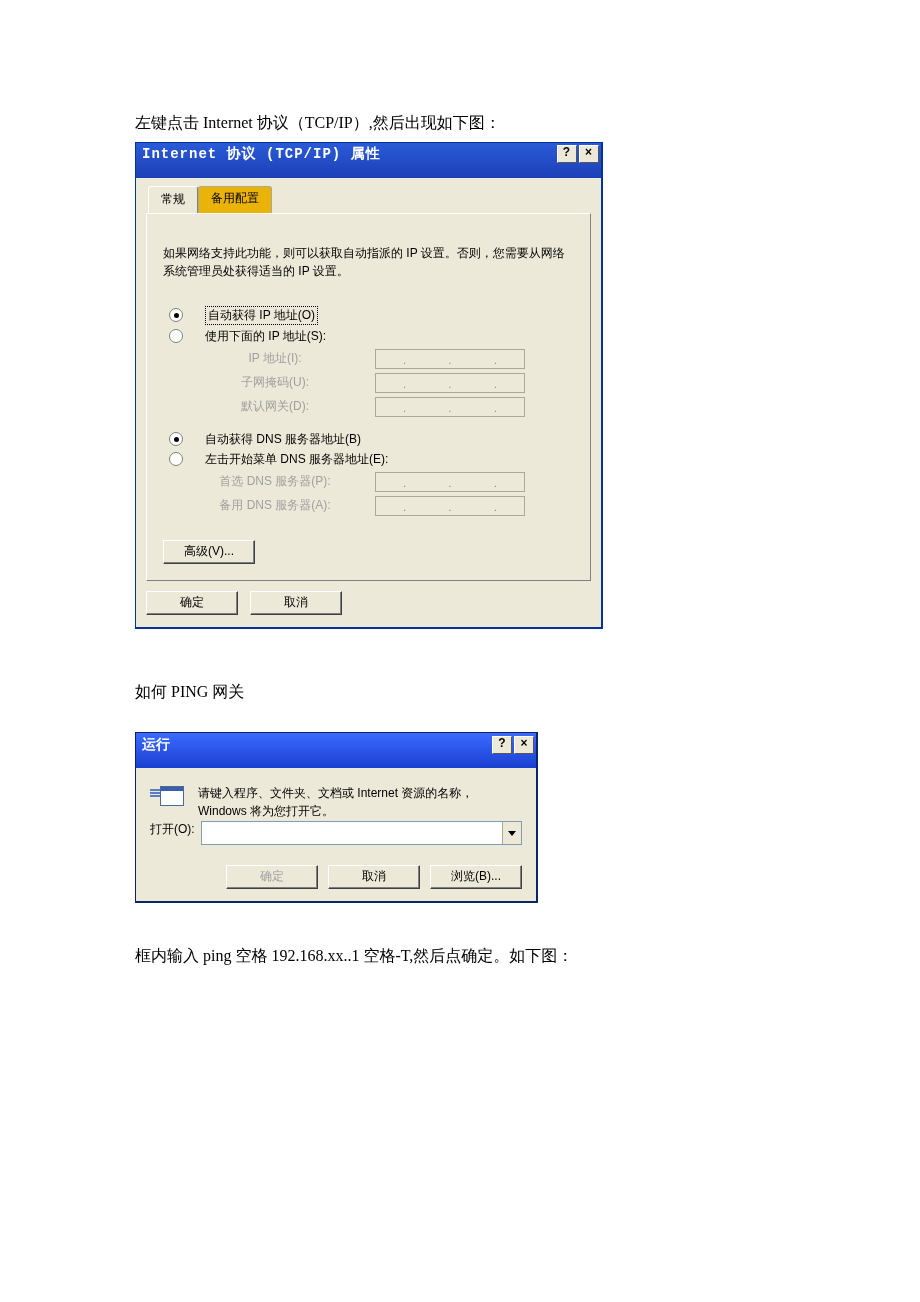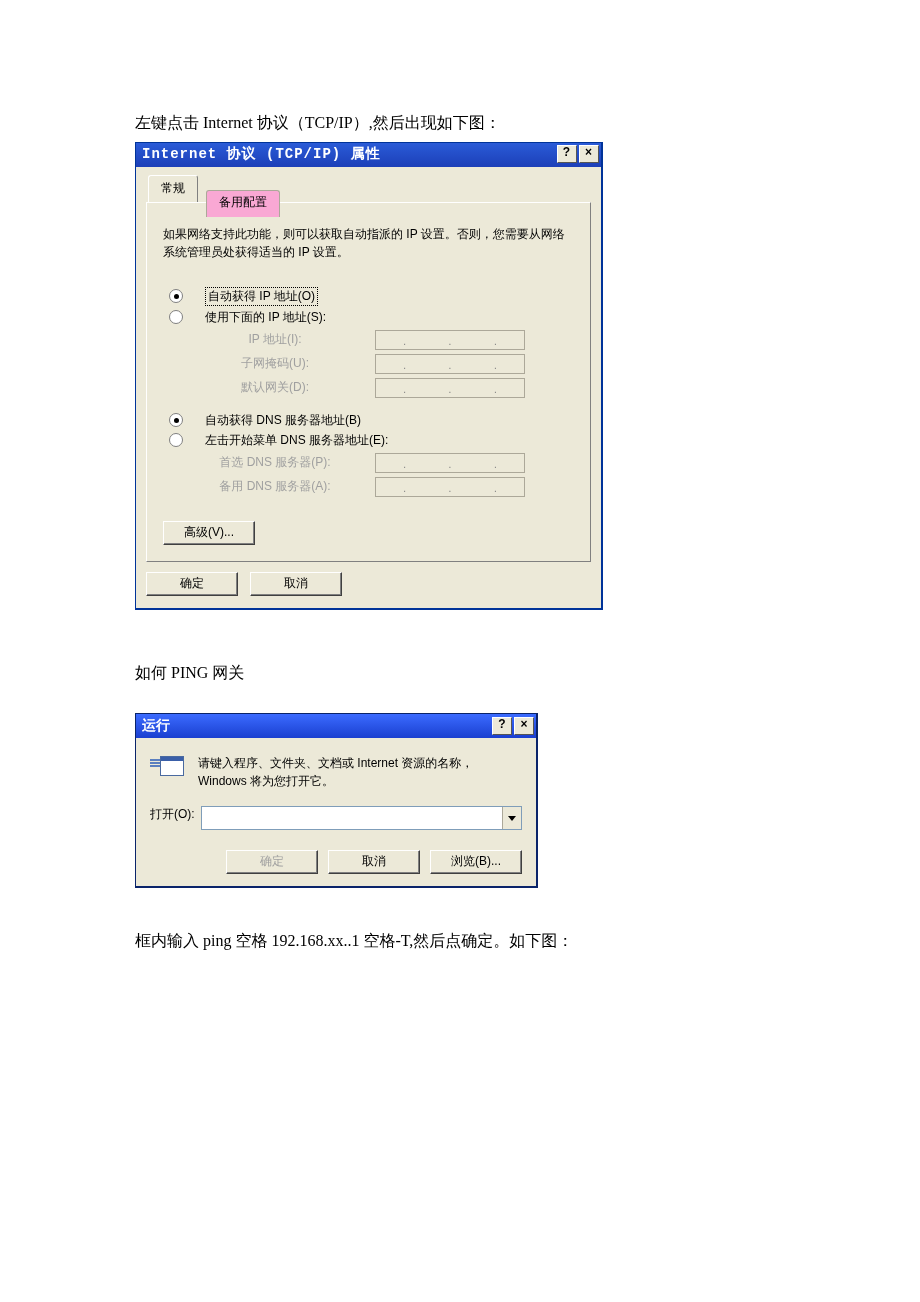--- a/index.html
+++ b/index.html
@@ -33,21 +33,21 @@
     font-family: "SimSun", "MS Sans Serif", Tahoma, sans-serif;
     font-size: 12px;
     box-sizing: border-box;
   }
   .titlebar {
     height: 23px;
     background: linear-gradient(#2a5bd7, #1c3fb8);
     color: #fff;
     display: flex;
     align-items: center;
-    padding: 0 2px 1px 6px;
+    padding: 0 2px 12px 6px;
     font-family: "SimSun", "Courier New", monospace;
     font-weight: bold;
     font-size: 14px;
     letter-spacing: 1px;
   }
   .titlebar .tt { flex: 1; }
   .winbtn {
     width: 18px;
     height: 16px;
     margin-left: 2px;
@@ -58,50 +58,50 @@
     color: #000;
     font-family: Arial, sans-serif;
     font-weight: bold;
     font-size: 12px;
     line-height: 13px;
     text-align: center;
   }
   .tabstrip {
     display: flex;
     padding: 8px 10px 0 12px;
-    gap: 8px;
+    gap: 0;
   }
   .tab {
     padding: 3px 12px 4px 12px;
-    background: #f9a8d4;
+    background: #eab308;
     border: 1px solid #aca899;
     border-bottom: none;
     border-top-left-radius: 3px;
     border-top-right-radius: 3px;
     font-size: 12px;
     position: relative;
-    top: 15px;
+    top: 0;
   }
   .tab.active {
     border-top: 1px solid #fff;
     border-left: 1px solid #fff;
     border-right: 1px solid #808080;
     z-index: 2;
     top: 0;
     padding-top: 4px;
     padding-bottom: 5px;
     background: #ece9d8;
   }
   .tabpanel {
     margin: 0 10px 10px 10px;
     border: 1px solid #fff;
     border-right-color: #808080;
     border-bottom-color: #808080;
     background: #ece9d8;
-    padding: 22px 16px 16px 16px;
+    padding: 30px 16px 16px 16px;
   }
   .helptext {
     font-size: 12px;
     line-height: 1.5;
     margin-bottom: 26px;
   }
   .radio-row {
     display: flex;
     align-items: center;
     gap: 22px;
@@ -185,21 +185,21 @@
     font-family: "SimSun", sans-serif;
     letter-spacing: 0;
   }
   .runbody {
     padding: 16px 14px 12px 14px;
   }
   .runtop {
     display: flex;
     gap: 14px;
     align-items: flex-start;
-    margin-bottom: 16px;
+    margin-bottom: 1px;
   }
   .runicon {
     width: 34px;
     height: 26px;
     position: relative;
     flex: 0 0 34px;
   }
   .runicon .lines {
     position: absolute; left: 0; top: 4px;
   }

